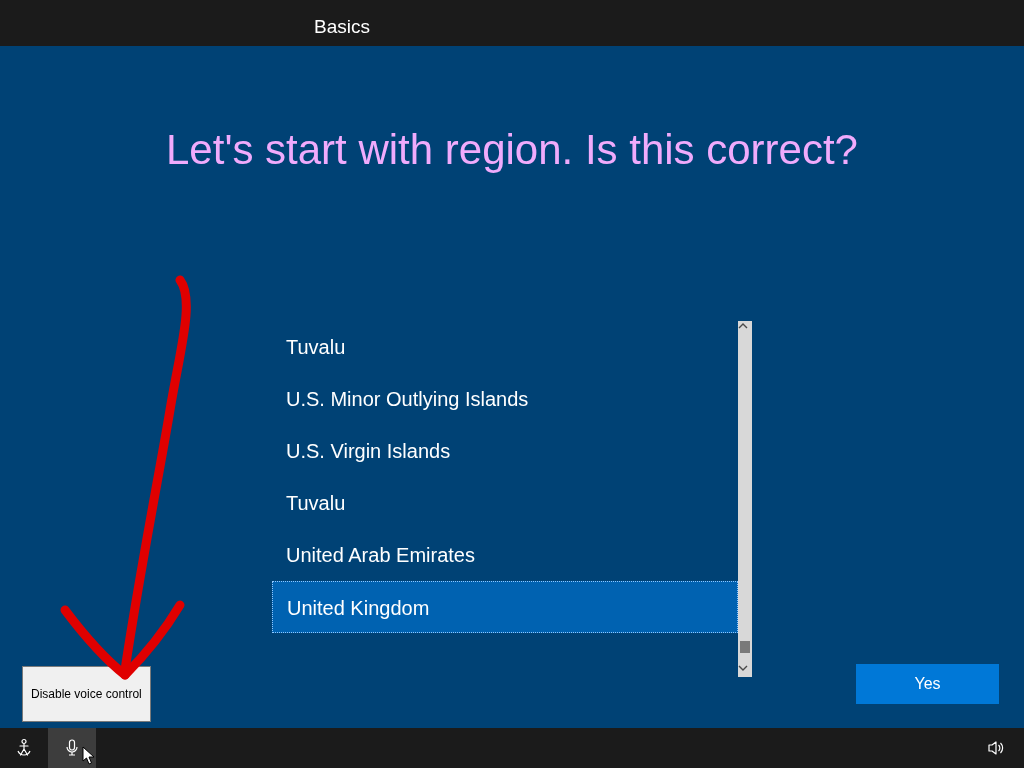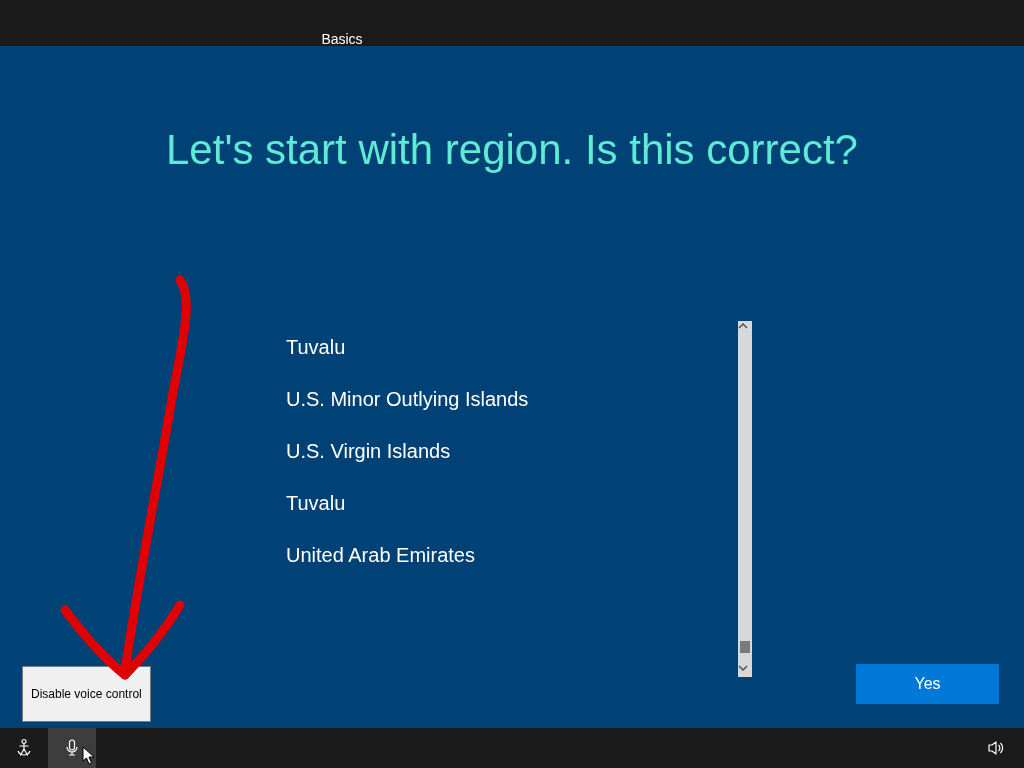--- a/index.html
+++ b/index.html
@@ -14,26 +14,26 @@
     position: relative;
   }
   .top-bar {
     height: 46px;
     background: #1b1b1b;
     position: relative;
   }
   .tab {
     position: absolute;
     left: 245px;
-    top: 16px;
+    top: 4px;
     height: 46px;
     line-height: 46px;
     width: 194px;
     text-align: center;
-    font-size: 14px;
+    font-size: 19px;
     font-weight: 400;
     color: #fff;
     border-bottom: 2px solid #fff;
     box-sizing: border-box;
   }
   .main {
     position: absolute;
     top: 46px;
     left: 0;
     right: 0;
@@ -41,21 +41,21 @@
     background: #004275;
   }
   .heading {
     position: absolute;
     top: 80px;
     left: 0;
     right: 0;
     text-align: center;
     font-size: 42px;
     font-weight: 300;
-    color: #5eead4;
+    color: #f0abfc;
   }
   .listwrap {
     position: absolute;
     top: 275px;
     left: 272px;
     width: 480px;
     height: 356px;
   }
   .list {
     position: absolute;
@@ -175,20 +175,21 @@
 <div class="main">
   <div class="heading">Let's start with region. Is this correct?</div>
 
   <div class="listwrap">
     <div class="list" id="region-list">
         <div class="region-item">Tuvalu</div>
         <div class="region-item">U.S. Minor Outlying Islands</div>
         <div class="region-item">U.S. Virgin Islands</div>
         <div class="region-item">Tuvalu</div>
         <div class="region-item">United Arab Emirates</div>
+        <div class="region-item selected">United Kingdom</div>
       </div>
     <div class="scrollbar">
       <div class="scroll-up">
         <svg width="10" height="10" viewBox="0 0 10 10">
             <path d="M1 7 L5 3 L9 7" stroke="#4a4a4a" stroke-width="1.4" fill="none"></path>
           </svg>
       </div>
       <div class="scroll-thumb"></div>
       <div class="scroll-down">
         <svg width="10" height="10" viewBox="0 0 10 10">

